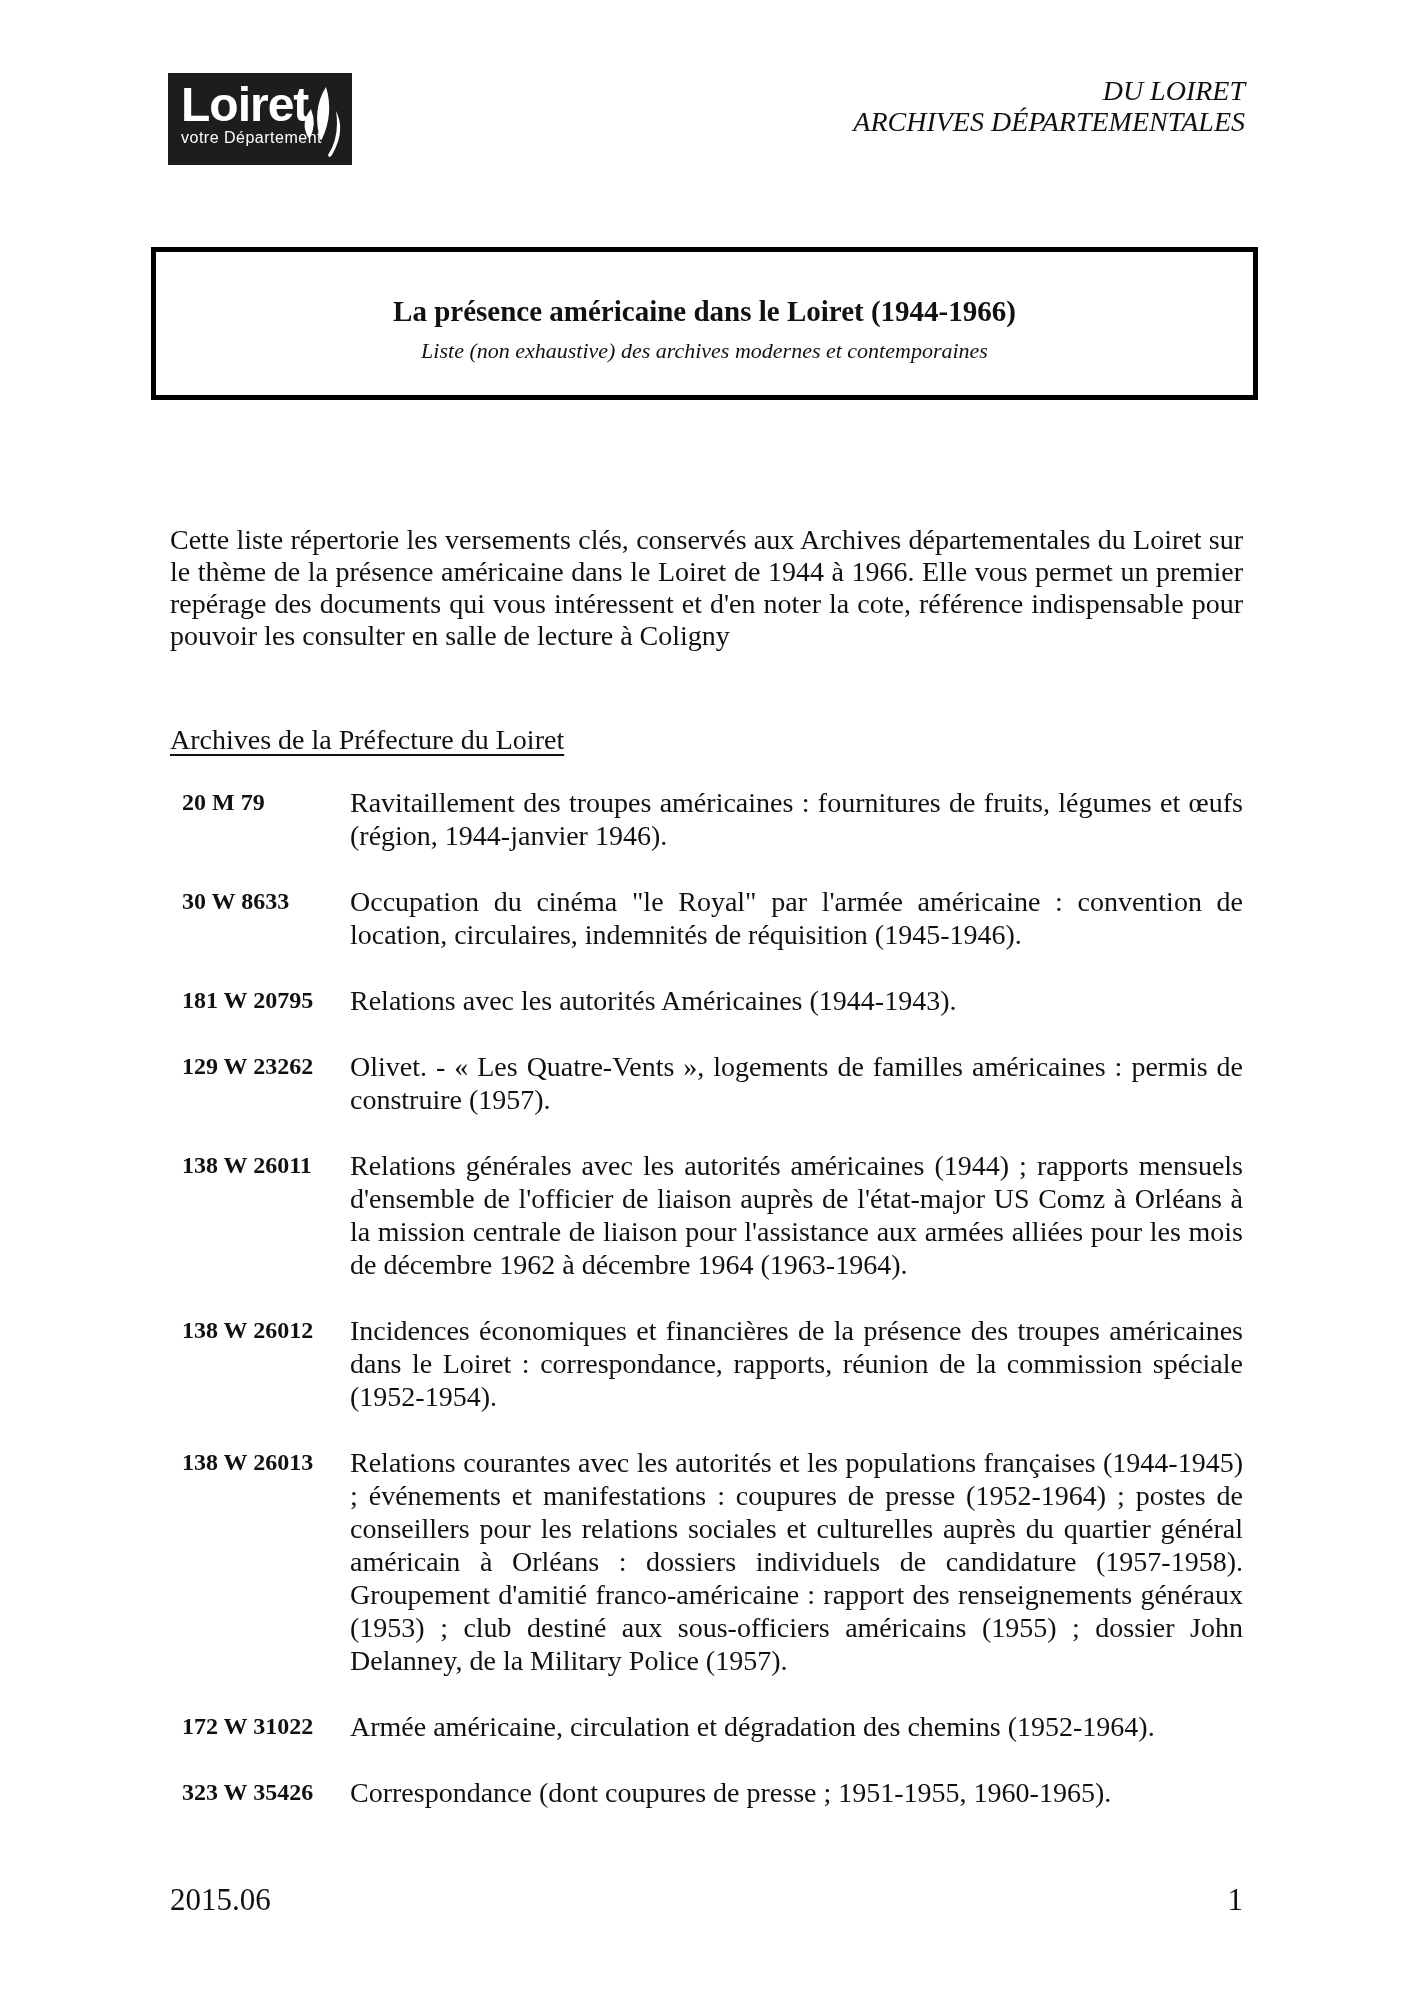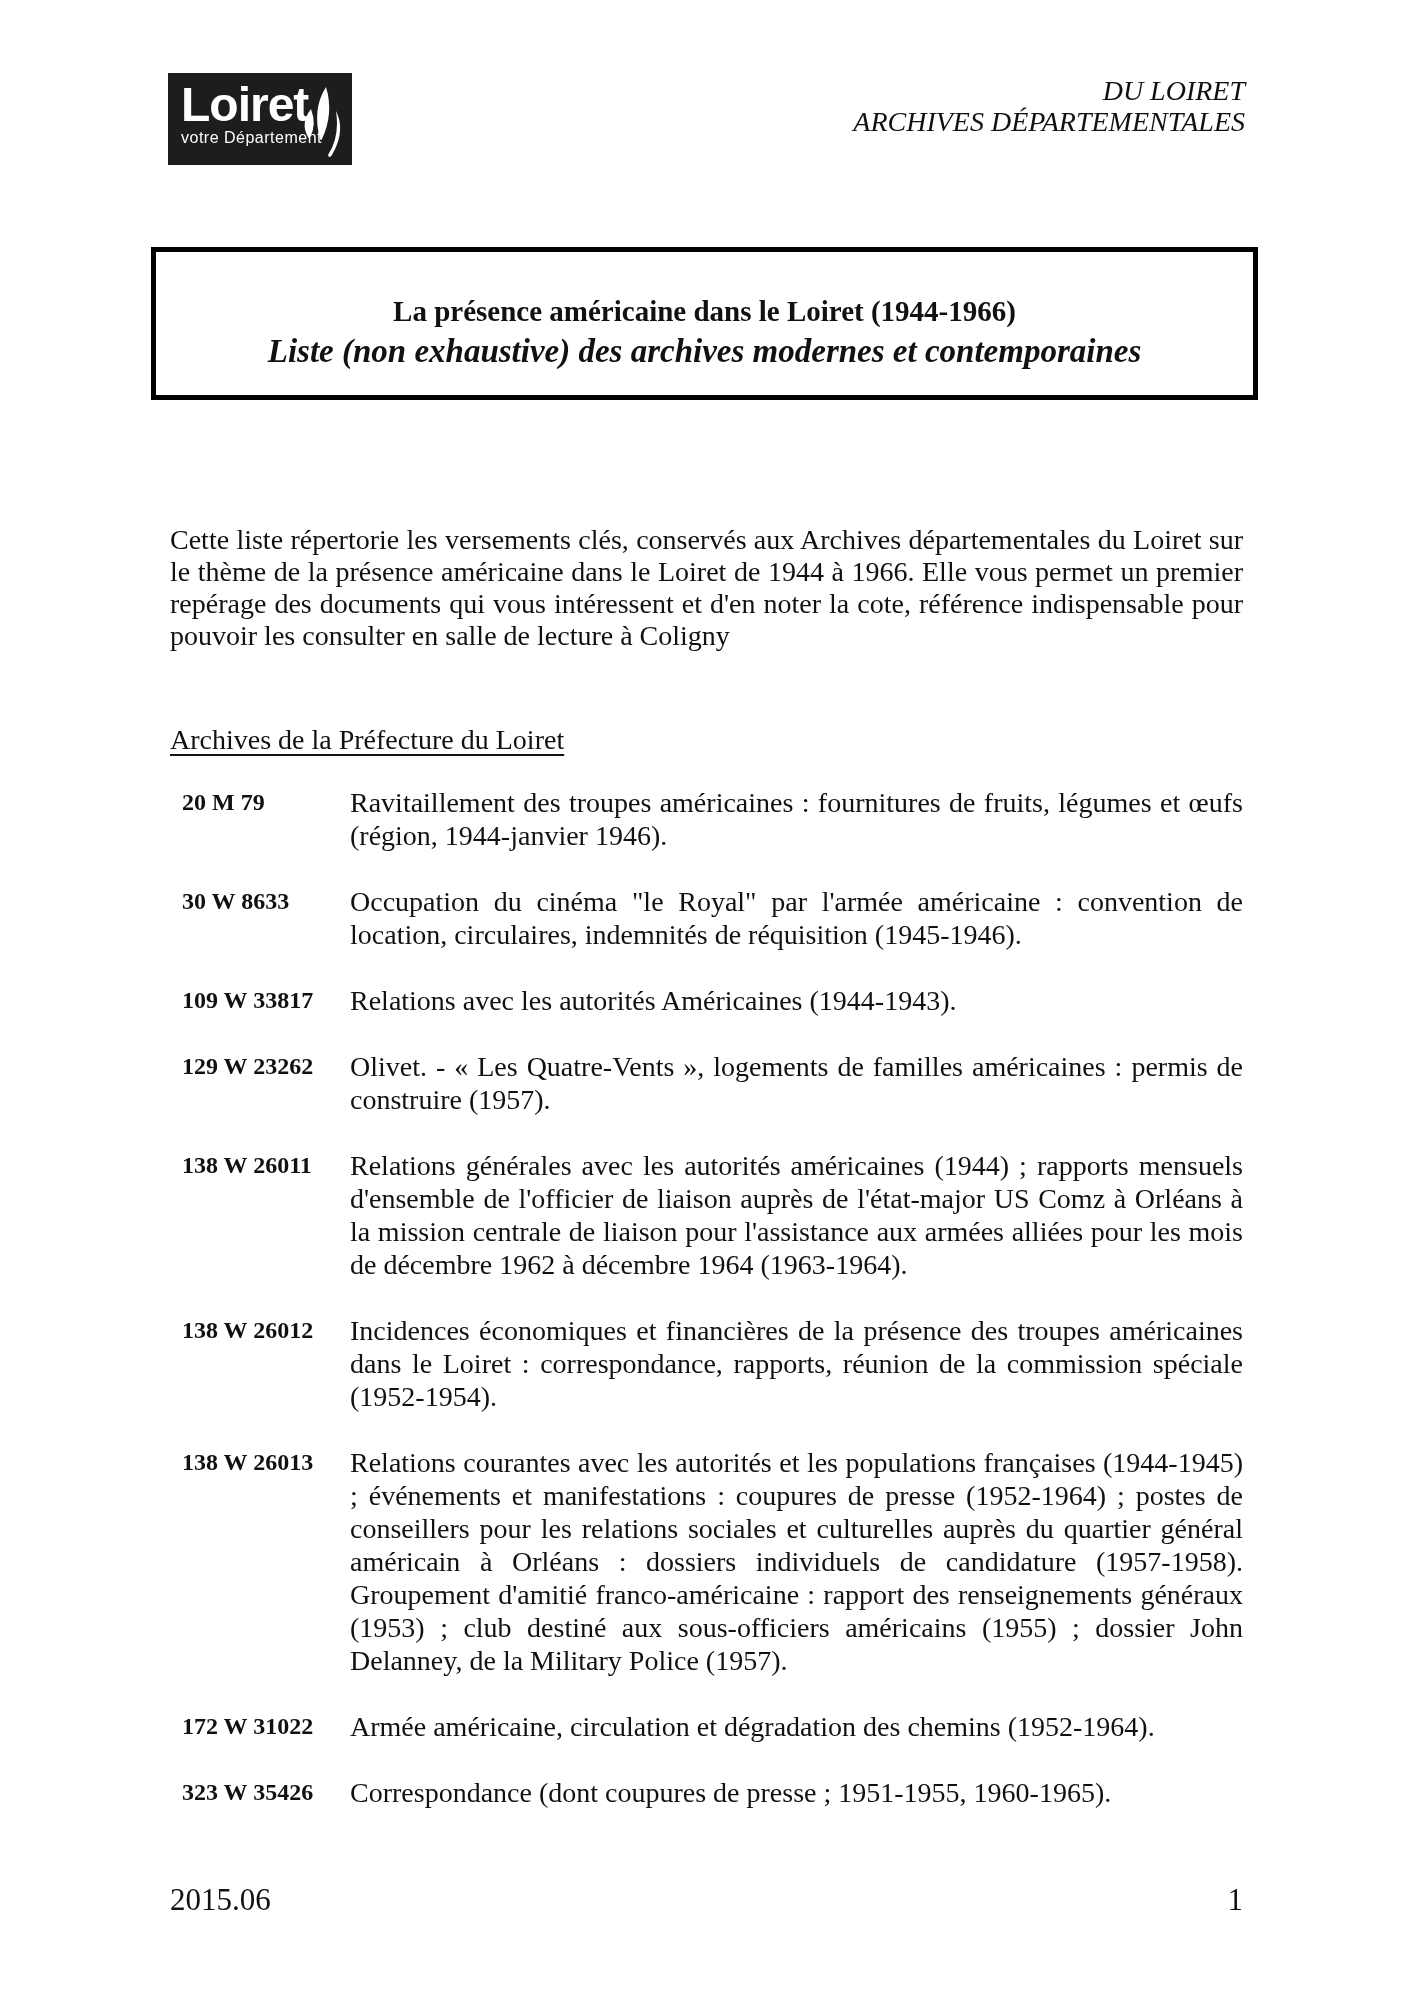--- a/index.html
+++ b/index.html
@@ -75,22 +75,22 @@
     align-items: center;
     padding-top: 14px;
     text-align: center;
   }
   .title-line1 {
     font-size: 29px;
     font-weight: bold;
     line-height: 40px;
   }
   .title-line2 {
-    font-size: 33px;
-    font-weight: bold;
+    font-size: 22px;
+    font-weight: normal;
     font-style: italic;
     line-height: 40px;
   }
 
   
   .intro {
     position: absolute;
     top: 524px;
     left: 170px;
     width: 1073px;
@@ -183,21 +183,21 @@
       <div class="code">20 M 79</div>
       <div class="desc">Ravitaillement des troupes américaines : fournitures de fruits, légumes et œufs (région, 1944-janvier 1946).</div>
     </div>
 
     <div class="entry">
       <div class="code">30 W 8633</div>
       <div class="desc">Occupation du cinéma "le Royal" par l'armée américaine : convention de location, circulaires, indemnités de réquisition (1945-1946).</div>
     </div>
 
     <div class="entry">
-      <div class="code">109 W 33817</div>
+      <div class="code">181 W 20795</div>
       <div class="desc">Relations avec les autorités Américaines (1944-1943).</div>
     </div>
 
     <div class="entry">
       <div class="code">129 W 23262</div>
       <div class="desc">Olivet. - « Les Quatre-Vents », logements de familles américaines : permis de construire (1957).</div>
     </div>
 
     <div class="entry">
       <div class="code">138 W 26011</div>

